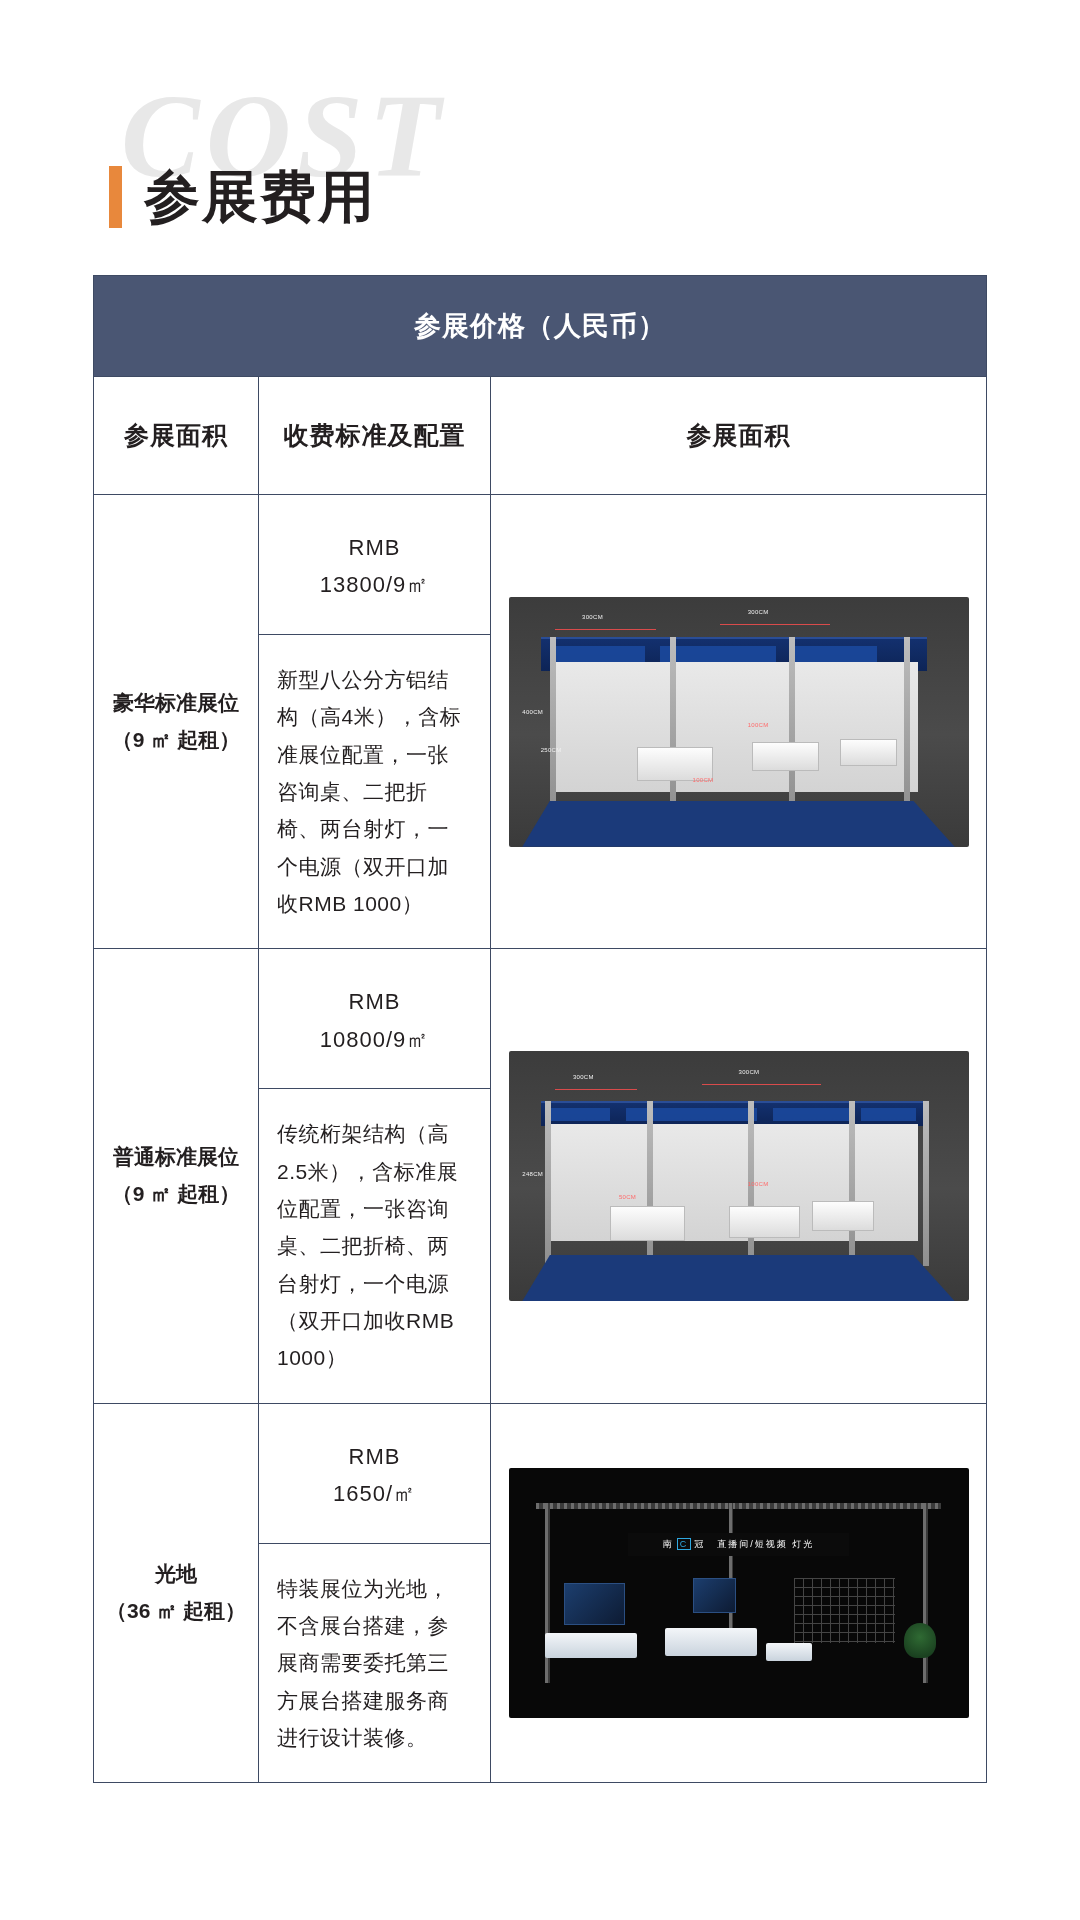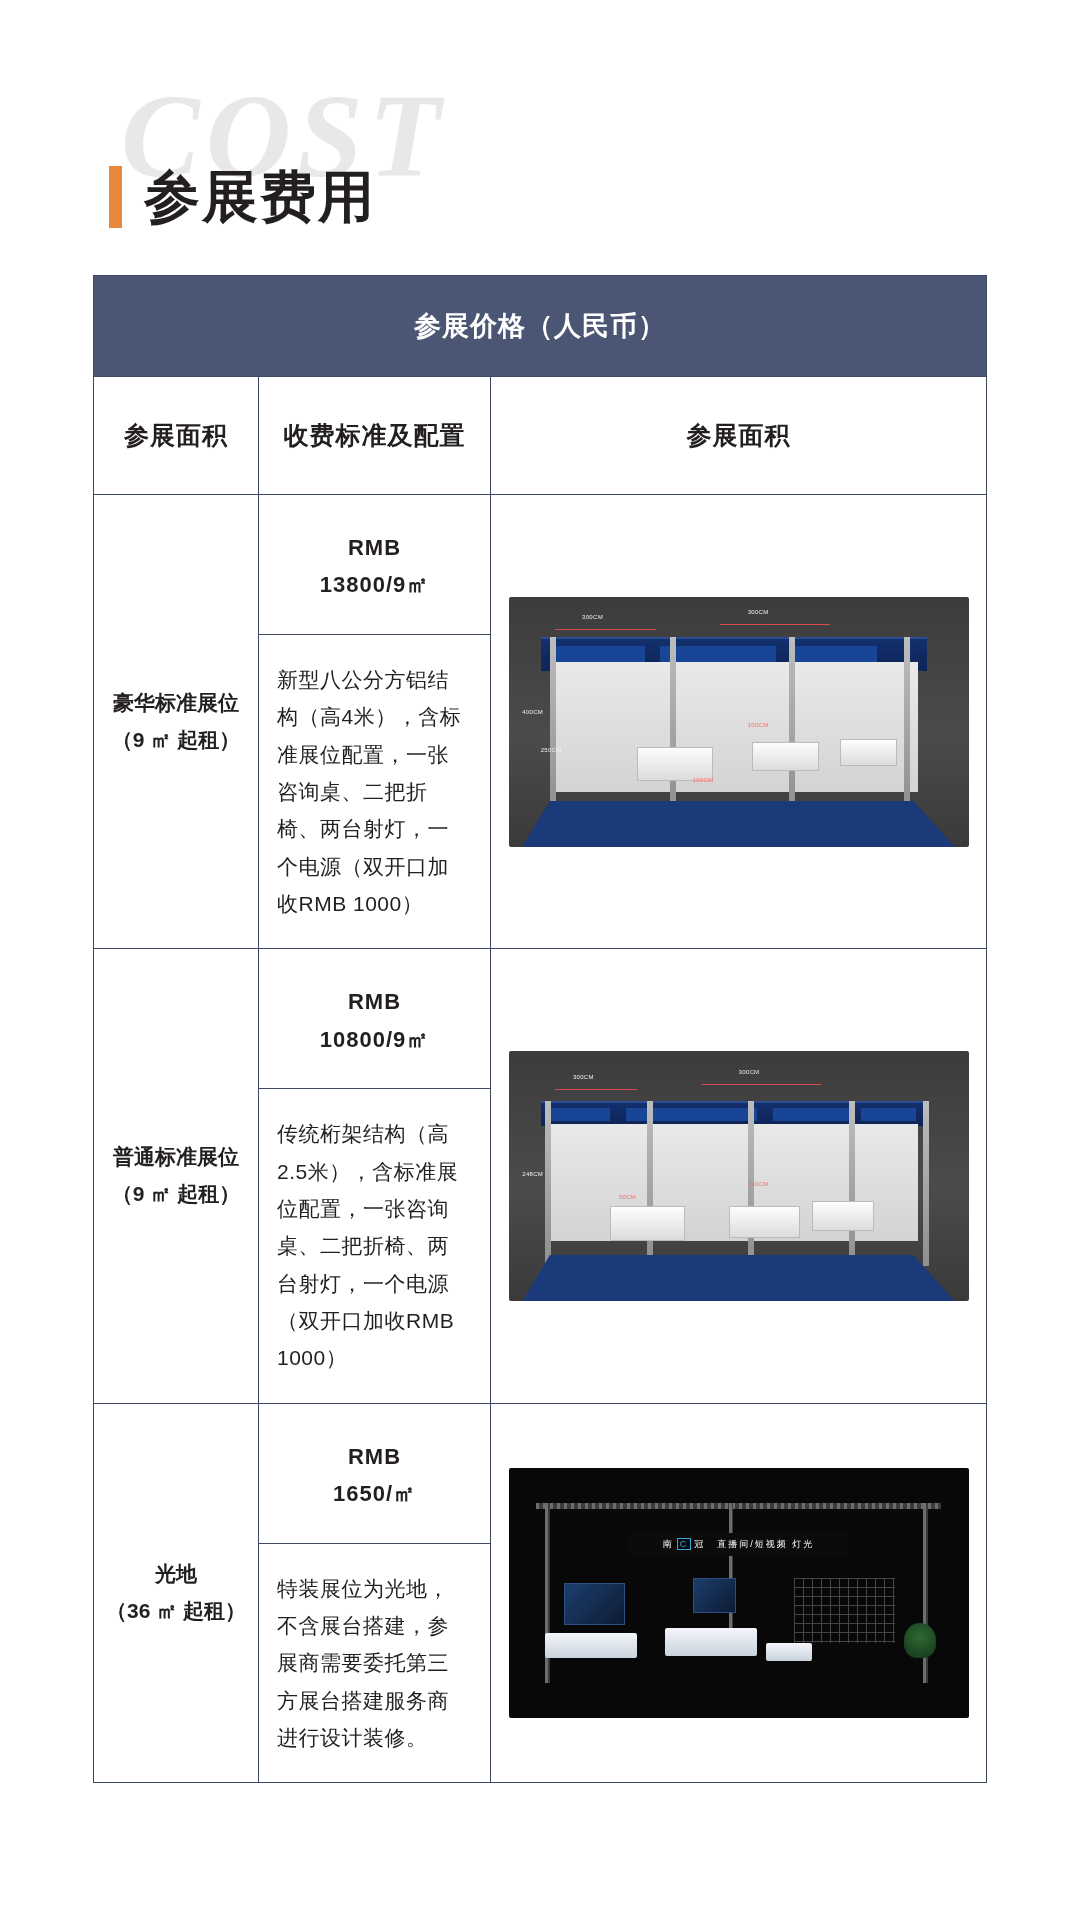--- a/index.html
+++ b/index.html
@@ -133,21 +133,20 @@
   }
 
   .price-cell {
     text-align: center;
     padding: 34px 10px 30px;
     border-bottom: 1px solid #3e4a63;
     font-size: 22px;
     line-height: 1.7;
     letter-spacing: 1px;
     color: #231f20;
-    font-weight: bold;
   }
   .price-cell .cur {
     display: block;
   }
   .desc-cell {
     padding: 26px 20px 26px 18px;
     font-size: 21px;
     line-height: 1.78;
     letter-spacing: 0.5px;
     color: #231f20;

